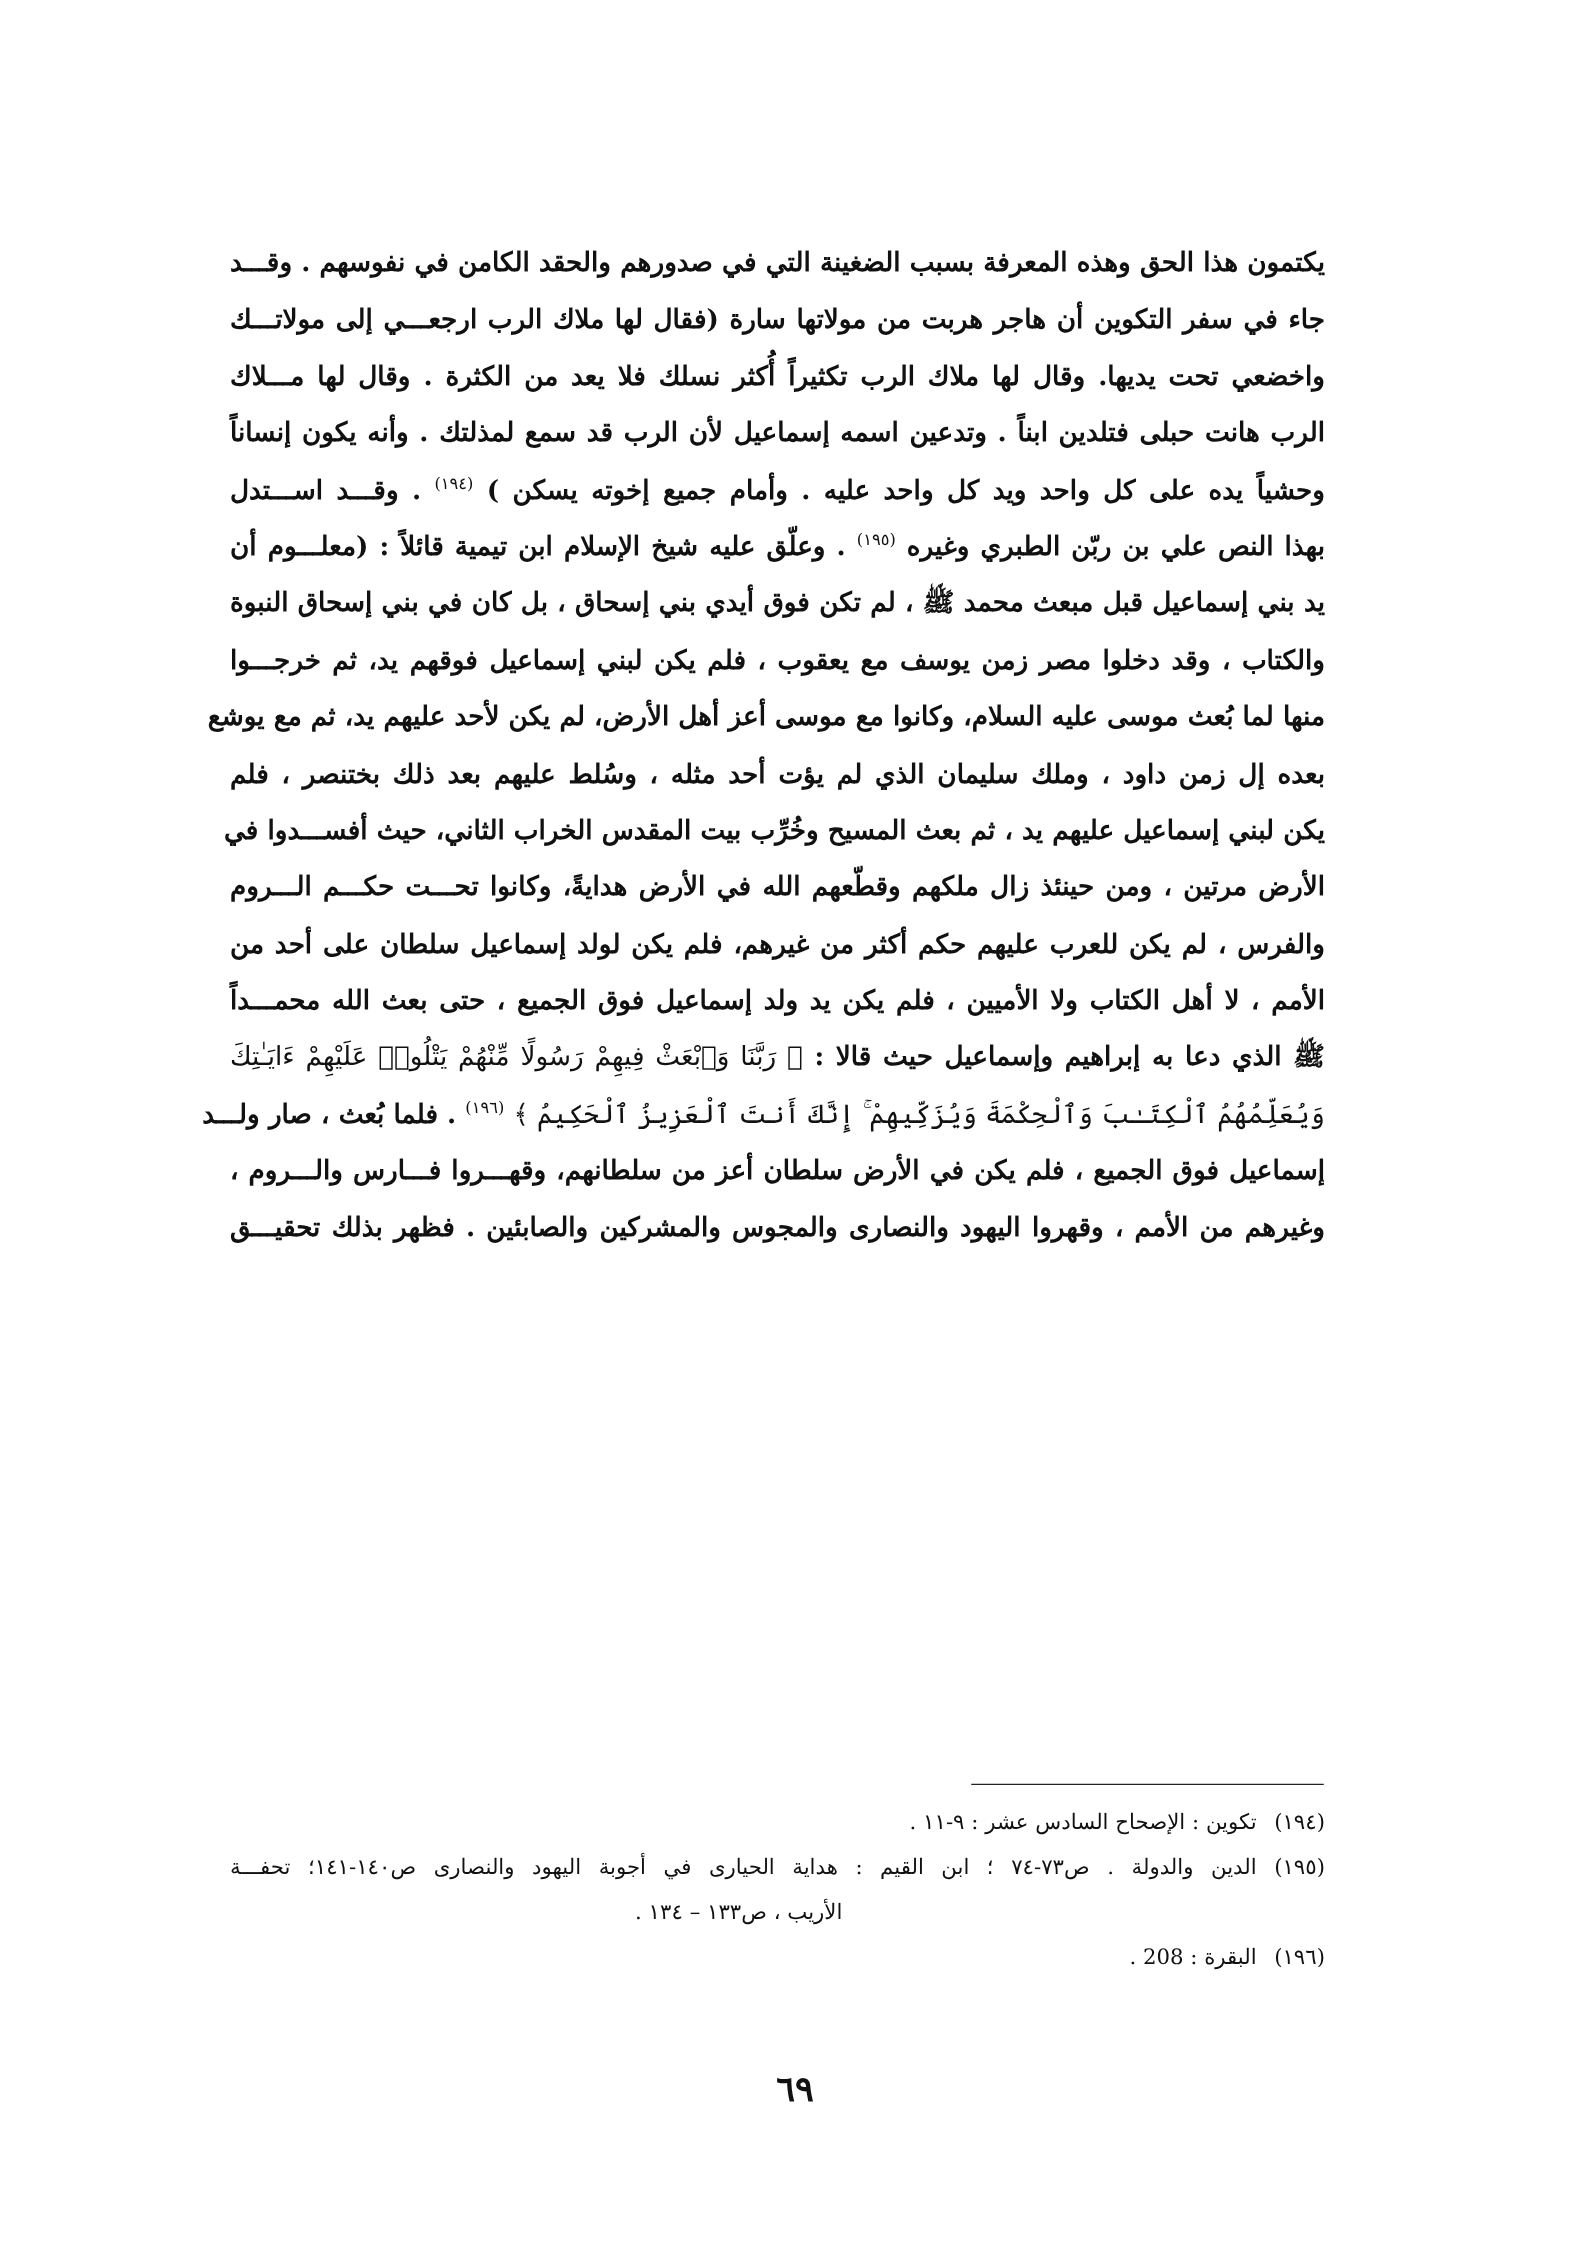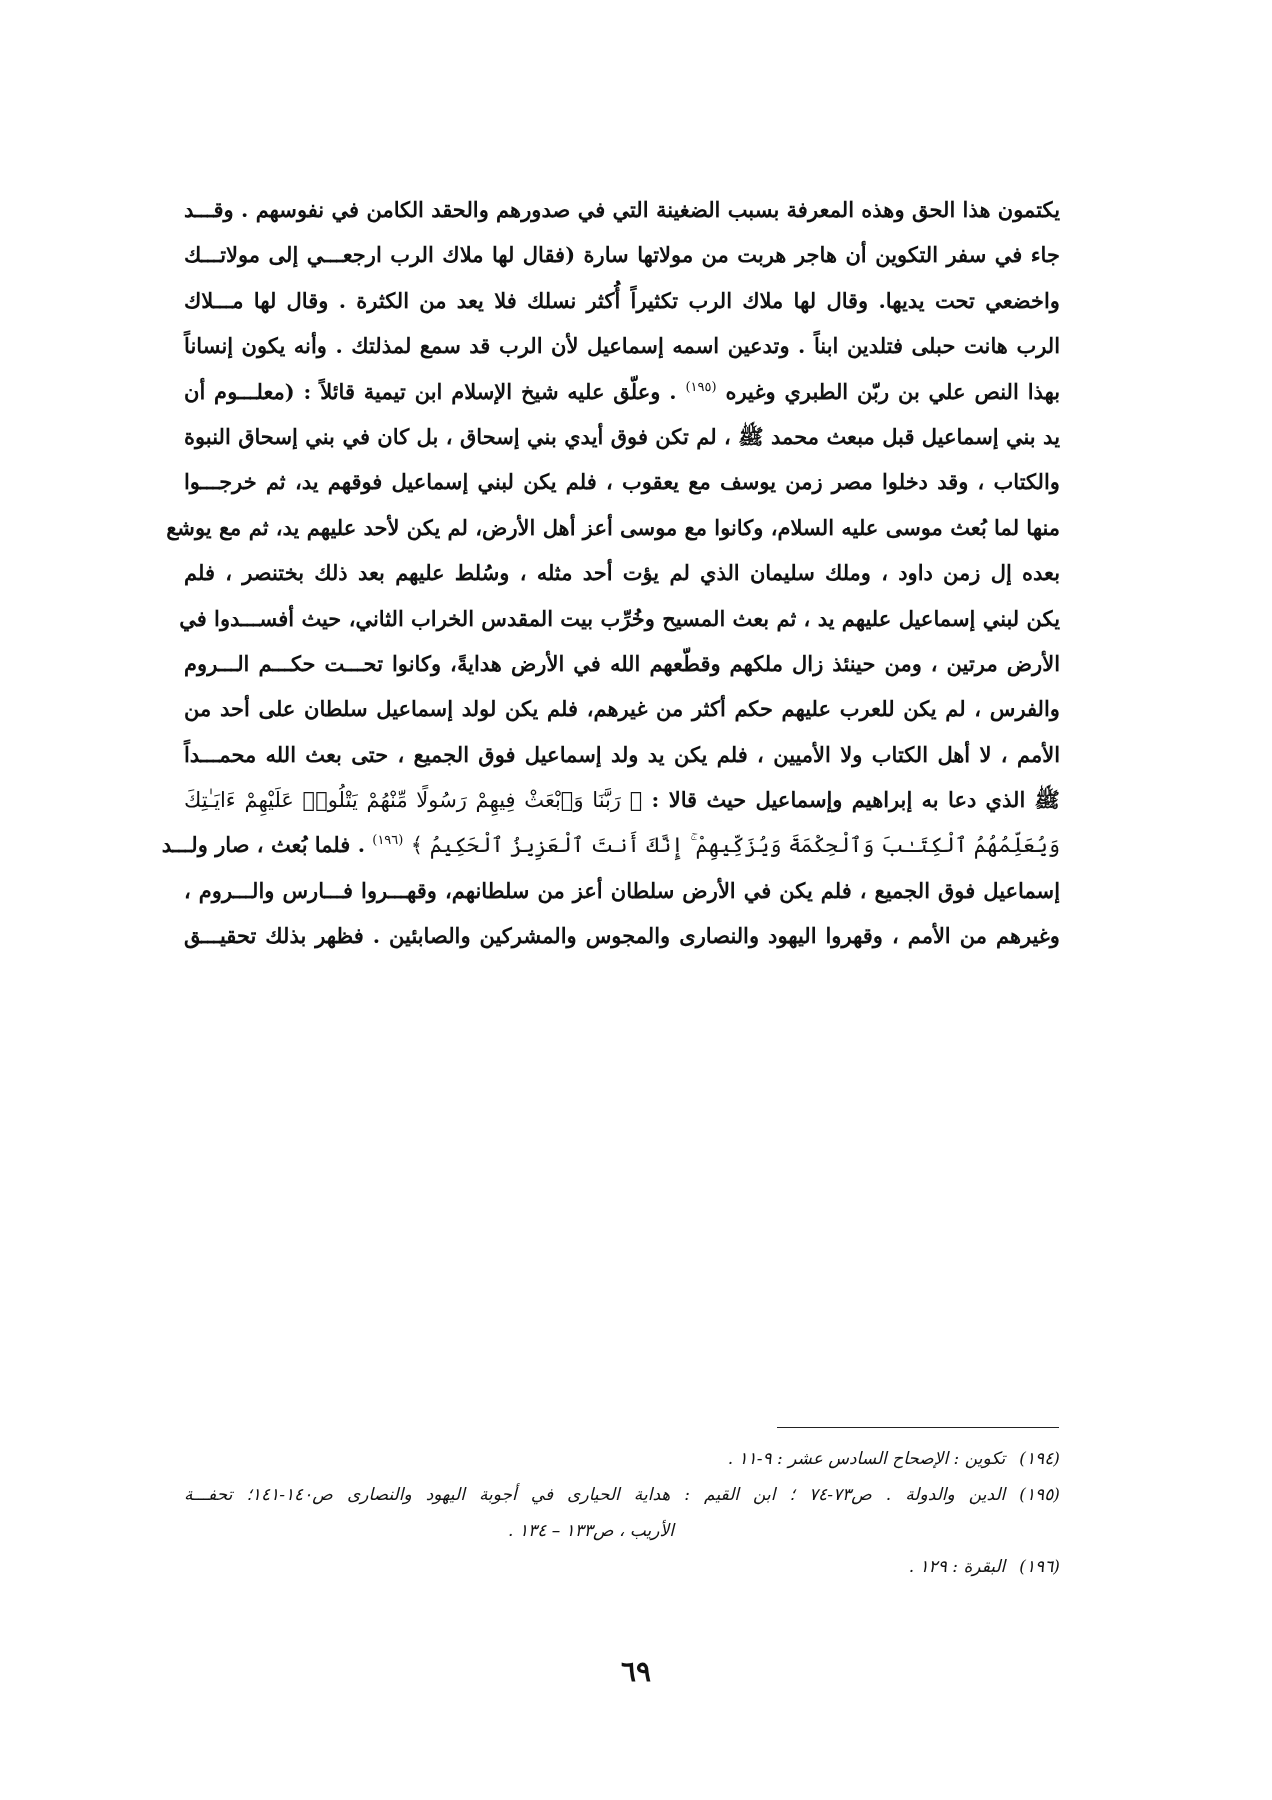--- a/index.html
+++ b/index.html
@@ -11,40 +11,41 @@
     font-family: "DejaVu Serif", "Liberation Serif", serif;
     font-weight: bold; font-size: 21px; line-height: 45.4px; color: #111;
   }
   .body-text .line { display: block; height: 45.4px; white-space: nowrap; text-align: justify; text-align-last: justify; }
   .fn-ref { font-size: 13px; vertical-align: super; line-height: 0; font-weight: normal; }
   .quran { font-weight: normal; }
   .rule { position: absolute; left: 777px; top: 1427px; width: 282px; height: 0; border-top: 1.5px solid #222; }
   .footnotes {
     position: absolute; left: 184px; top: 1440px; width: 876px;
     direction: rtl; font-family: "DejaVu Serif", "Liberation Serif", serif;
-    font-size: 17px; color: #111; line-height: 36px; font-style: italic;
+    font-size: 17px; color: #111; line-height: 36px;
   }
   .fn { display: block; white-space: nowrap; }
   .fn .num { display: inline-block; margin-left: 14px; }
   .fn.cont { padding-right: 62px; text-align: center; }
   .fn.justify { text-align: justify; text-align-last: justify; }
   .page-number {
     position: absolute; left: 0; width: 1272px; top: 1655px; text-align: center;
     font-family: "DejaVu Serif", "Liberation Serif", serif; font-weight: bold; font-size: 28px; color: #111; direction: rtl;
   }
 </style>
 </head>
 <body>
 
 <div class="page">
   <div class="body-text">
     <span class="line">يكتمون هذا الحق وهذه المعرفة بسبب الضغينة التي في صدورهم والحقد الكامن في نفوسهم . وقـــد</span>
     <span class="line">جاء في سفر التكوين أن هاجر هربت من مولاتها سارة (فقال لها ملاك الرب ارجعـــي إلى مولاتـــك</span>
     <span class="line">واخضعي تحت يديها. وقال لها ملاك الرب تكثيراً أُكثر نسلك فلا يعد من الكثرة . وقال لها مـــلاك</span>
     <span class="line">الرب هانت حبلى فتلدين ابناً . وتدعين اسمه إسماعيل لأن الرب قد سمع لمذلتك . وأنه يكون إنساناً</span>
+    <span class="line"><span>وحشياً يده على كل واحد ويد كل واحد عليه . وأمام جميع إخوته يسكن )</span> <sup class="fn-ref">(١٩٤)</sup> <span>. وقـــد اســـتدل</span></span>
     <span class="line"><span>بهذا النص علي بن ربّن الطبري وغيره</span> <sup class="fn-ref">(١٩٥)</sup> <span>. وعلّق عليه شيخ الإسلام ابن تيمية قائلاً : (معلـــوم أن</span></span>
     <span class="line">يد بني إسماعيل قبل مبعث محمد ﷺ ، لم تكن فوق أيدي بني إسحاق ، بل كان في بني إسحاق النبوة</span>
     <span class="line">والكتاب ، وقد دخلوا مصر زمن يوسف مع يعقوب ، فلم يكن لبني إسماعيل فوقهم يد، ثم خرجـــوا</span>
     <span class="line">منها لما بُعث موسى عليه السلام، وكانوا مع موسى أعز أهل الأرض، لم يكن لأحد عليهم يد، ثم مع يوشع</span>
     <span class="line">بعده إل زمن داود ، وملك سليمان الذي لم يؤت أحد مثله ، وسُلط عليهم بعد ذلك بختنصر ، فلم</span>
     <span class="line">يكن لبني إسماعيل عليهم يد ، ثم بعث المسيح وخُرِّب بيت المقدس الخراب الثاني، حيث أفســـدوا في</span>
     <span class="line">الأرض مرتين ، ومن حينئذ زال ملكهم وقطّعهم الله في الأرض هدايةً، وكانوا تحـــت حكـــم الـــروم</span>
     <span class="line">والفرس ، لم يكن للعرب عليهم حكم أكثر من غيرهم، فلم يكن لولد إسماعيل سلطان على أحد من</span>
     <span class="line">الأمم ، لا أهل الكتاب ولا الأميين ، فلم يكن يد ولد إسماعيل فوق الجميع ، حتى بعث الله محمـــداً</span>
     <span class="line"><span>ﷺ الذي دعا به إبراهيم وإسماعيل حيث قالا :</span> <span class="quran">﴿ رَبَّنَا وَٱبْعَثْ فِيهِمْ رَسُولًا مِّنْهُمْ يَتْلُوا۟ عَلَيْهِمْ ءَايَـٰتِكَ</span></span>
@@ -52,17 +53,17 @@
     <span class="line">إسماعيل فوق الجميع ، فلم يكن في الأرض سلطان أعز من سلطانهم، وقهـــروا فـــارس والـــروم ،</span>
     <span class="line">وغيرهم من الأمم ، وقهروا اليهود والنصارى والمجوس والمشركين والصابئين . فظهر بذلك تحقيـــق</span>
   </div>
 
   <div class="rule"></div>
 
   <div class="footnotes">
     <span class="fn"><span class="num">(١٩٤)</span><span>تكوين : الإصحاح السادس عشر : ٩-١١ .</span></span>
     <span class="fn justify"><span class="num">(١٩٥)</span><span>الدين والدولة . ص٧٣-٧٤ ؛ ابن القيم : هداية الحيارى في أجوبة اليهود والنصارى ص١٤٠-١٤١؛ تحفـــة</span></span>
     <span class="fn cont"><span>الأريب ، ص١٣٣ – ١٣٤ .</span></span>
-    <span class="fn"><span class="num">(١٩٦)</span><span>البقرة : ١٢٩ .</span></span>
+    <span class="fn"><span class="num">(١٩٦)</span><span>البقرة : 208 .</span></span>
   </div>
 
   <div class="page-number">٦٩</div>
 </div>
 
 </body></html>

